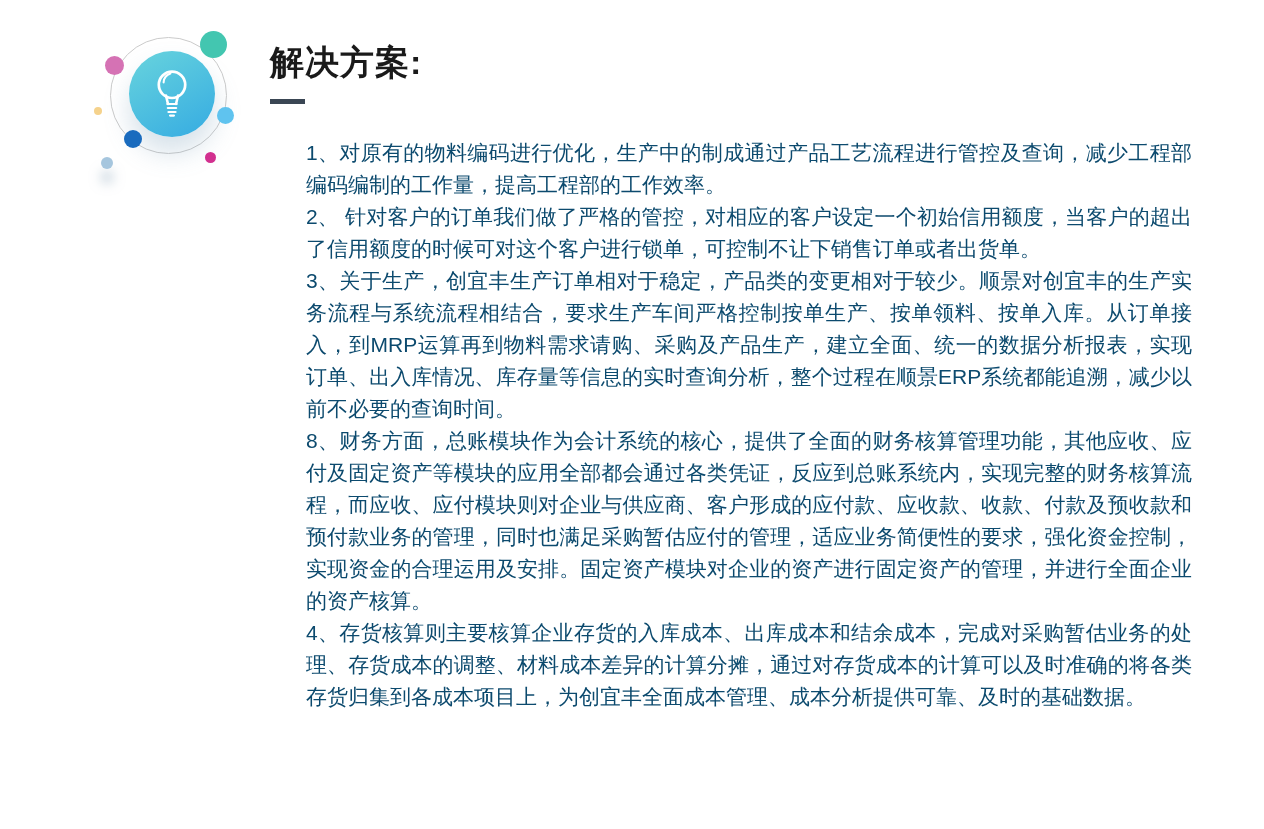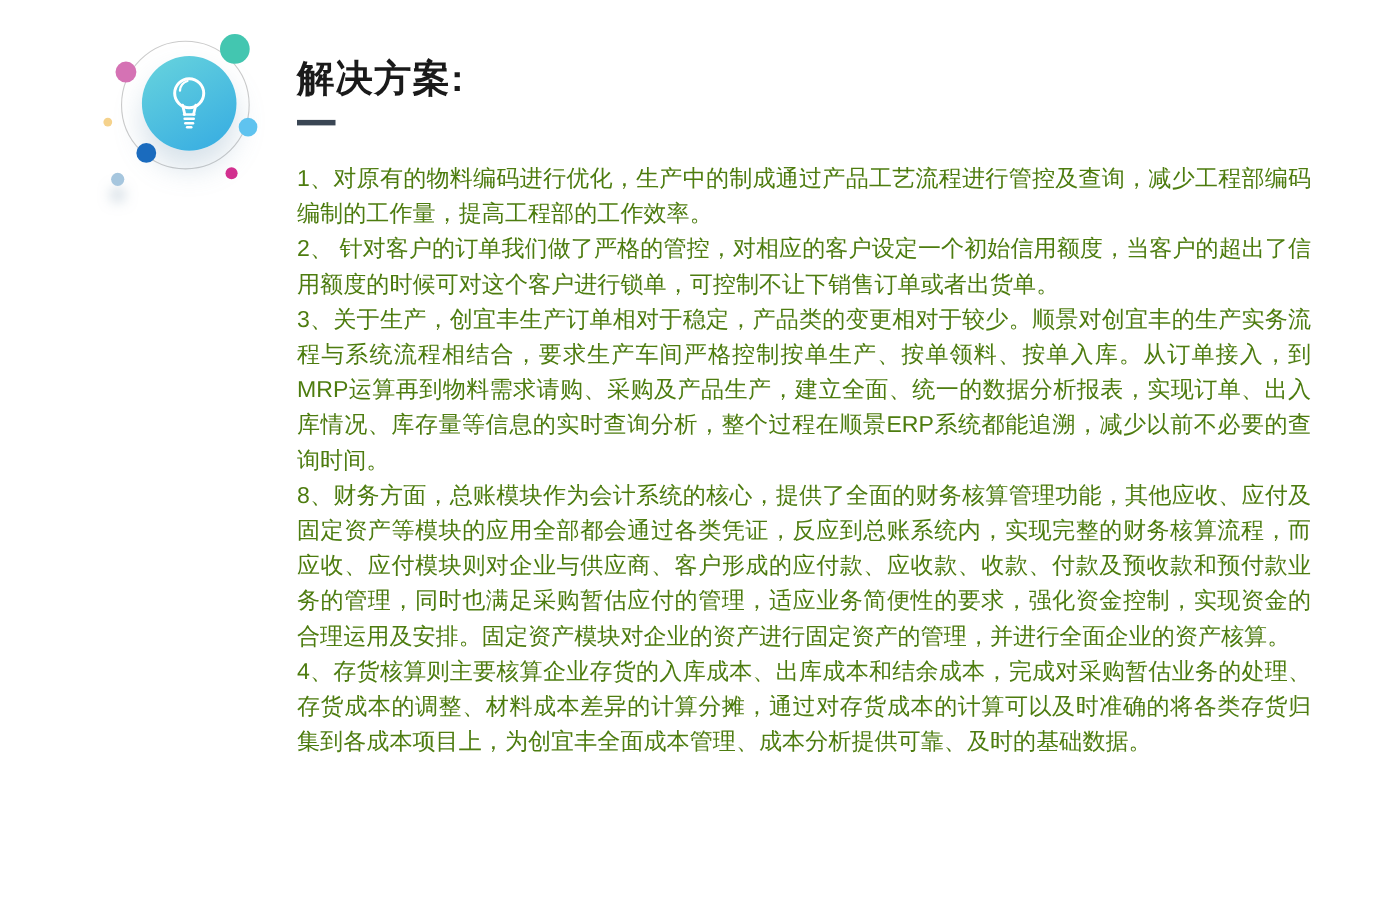--- a/index.html
+++ b/index.html
@@ -22,21 +22,21 @@
   .dot-teal     { left:200px; top:31px;  width:27px; height:27px; }
   .dot-pink     { left:105px; top:56px;  width:19px; height:19px; }
   .dot-yellow   { left:94px;  top:107px; width:8px;  height:8px;  }
   .dot-sky      { left:217px; top:107px; width:17px; height:17px; }
   .dot-darkblue { left:124px; top:130px; width:18px; height:18px; }
   .dot-paleblue { left:101px; top:157px; width:12px; height:12px;
                   box-shadow:0 14px 12px rgba(140,165,185,0.5); }
   .dot-magenta  { left:205px; top:152px; width:11px; height:11px; }
 
   
-  .content { position:absolute; left:270px; top:52px; width:922px; }
+  .content { position:absolute; left:270px; top:42px; width:922px; }
   .title {
     margin:0; font-size:34px; line-height:40px; font-weight:bold;
     color:#1a1a1a; letter-spacing:1px;
   }
   .divider { width:35px; height:5px; margin-top:17px; background:#3a4654; }
   .body-text {
     margin-top:33px; font-size:21px; line-height:32px;
     color:#3f3f3f; text-align:justify;
   }
   .body-text p { margin:0; }
@@ -67,21 +67,21 @@
     <div class="dot dot-yellow" style="background: rgb(245, 210, 140);"></div>
     <div class="dot dot-sky" style="background: rgb(95, 195, 239);"></div>
     <div class="dot dot-darkblue" style="background: rgb(26, 107, 190);"></div>
     <div class="dot dot-paleblue" style="background: rgb(166, 198, 222);"></div>
     <div class="dot dot-magenta" style="background: rgb(210, 48, 143);"></div>
   </div>
 
   <div class="content">
     <h1 class="title" style="color: rgb(26, 26, 26);">解决方案:</h1>
     <div class="divider" style="background: rgb(58, 70, 84);"></div>
-    <div class="body-text" style="color: #4d7c0f;">
+    <div class="body-text" style="color: #0c4a6e; margin-left: 36px;">
       <p>1、对原有的物料编码进行优化，生产中的制成通过产品工艺流程进行管控及查询，减少工程部编码编制的工作量，提高工程部的工作效率。</p>
       <p>2、 针对客户的订单我们做了严格的管控，对相应的客户设定一个初始信用额度，当客户的超出了信用额度的时候可对这个客户进行锁单，可控制不让下销售订单或者出货单。</p>
       <p>3、关于生产，创宜丰生产订单相对于稳定，产品类的变更相对于较少。顺景对创宜丰的生产实务流程与系统流程相结合，要求生产车间严格控制按单生产、按单领料、按单入库。从订单接入，到MRP运算再到物料需求请购、采购及产品生产，建立全面、统一的数据分析报表，实现订单、出入库情况、库存量等信息的实时查询分析，整个过程在顺景ERP系统都能追溯，减少以前不必要的查询时间。</p>
       <p>8、财务方面，总账模块作为会计系统的核心，提供了全面的财务核算管理功能，其他应收、应付及固定资产等模块的应用全部都会通过各类凭证，反应到总账系统内，实现完整的财务核算流程，而应收、应付模块则对企业与供应商、客户形成的应付款、应收款、收款、付款及预收款和预付款业务的管理，同时也满足采购暂估应付的管理，适应业务简便性的要求，强化资金控制，实现资金的合理运用及安排。固定资产模块对企业的资产进行固定资产的管理，并进行全面企业的资产核算。</p>
       <p>4、存货核算则主要核算企业存货的入库成本、出库成本和结余成本，完成对采购暂估业务的处理、存货成本的调整、材料成本差异的计算分摊，通过对存货成本的计算可以及时准确的将各类存货归集到各成本项目上，为创宜丰全面成本管理、成本分析提供可靠、及时的基础数据。</p>
     </div>
   </div>
 
 </div>
 

